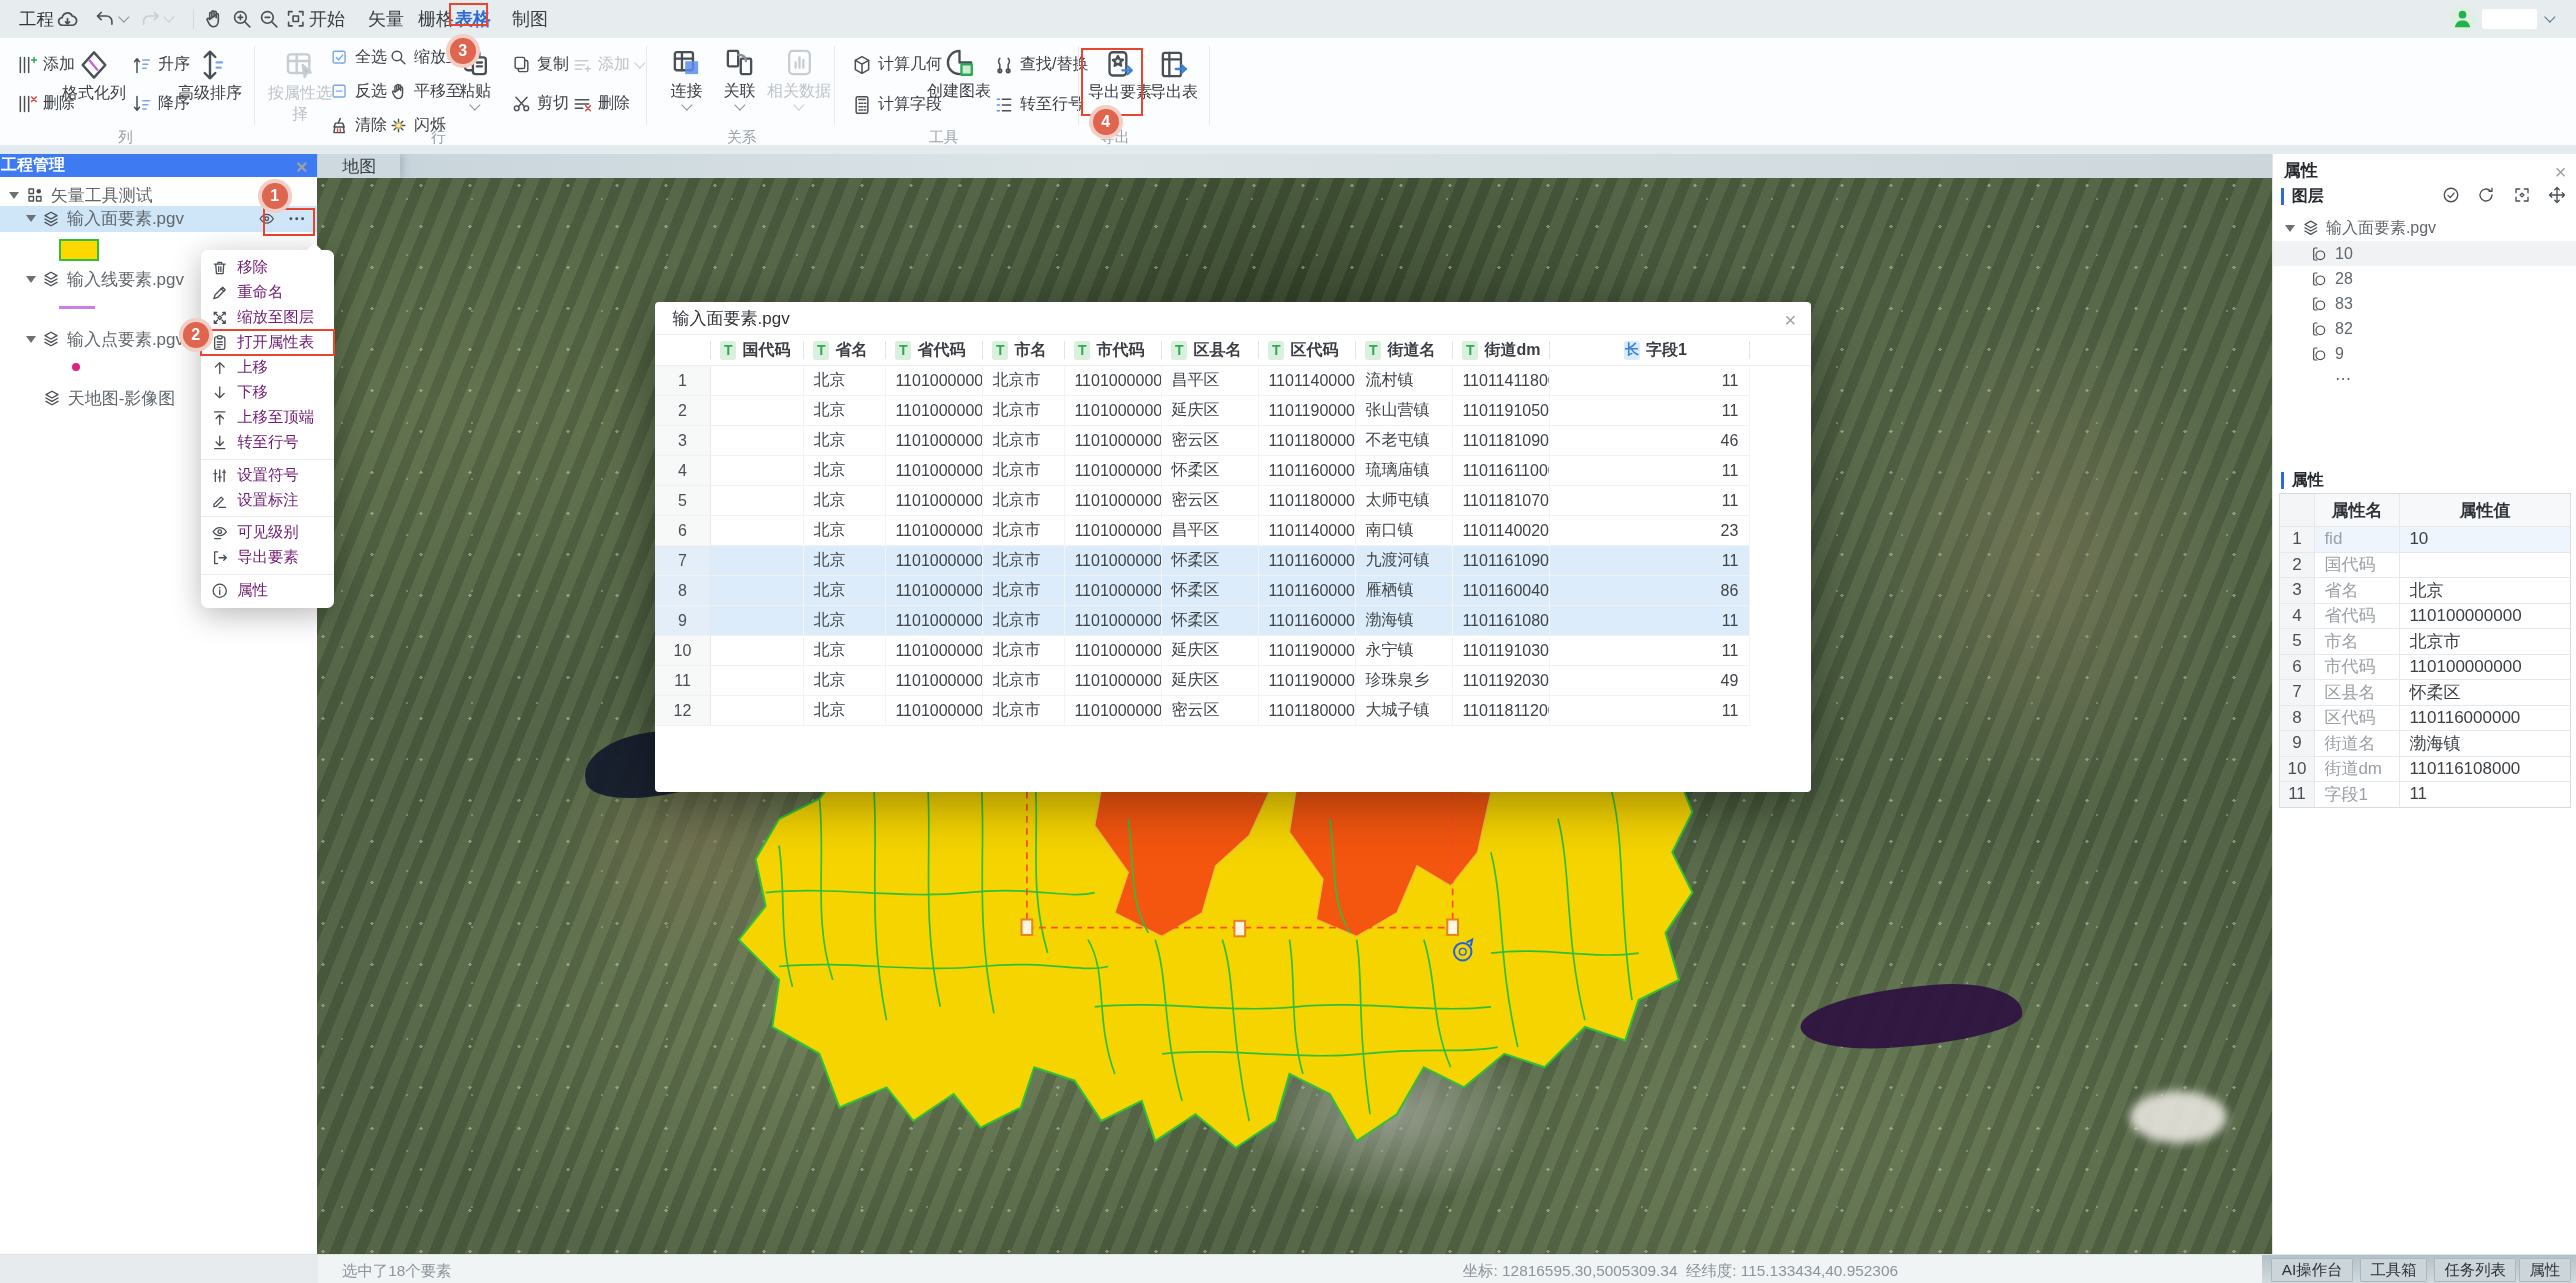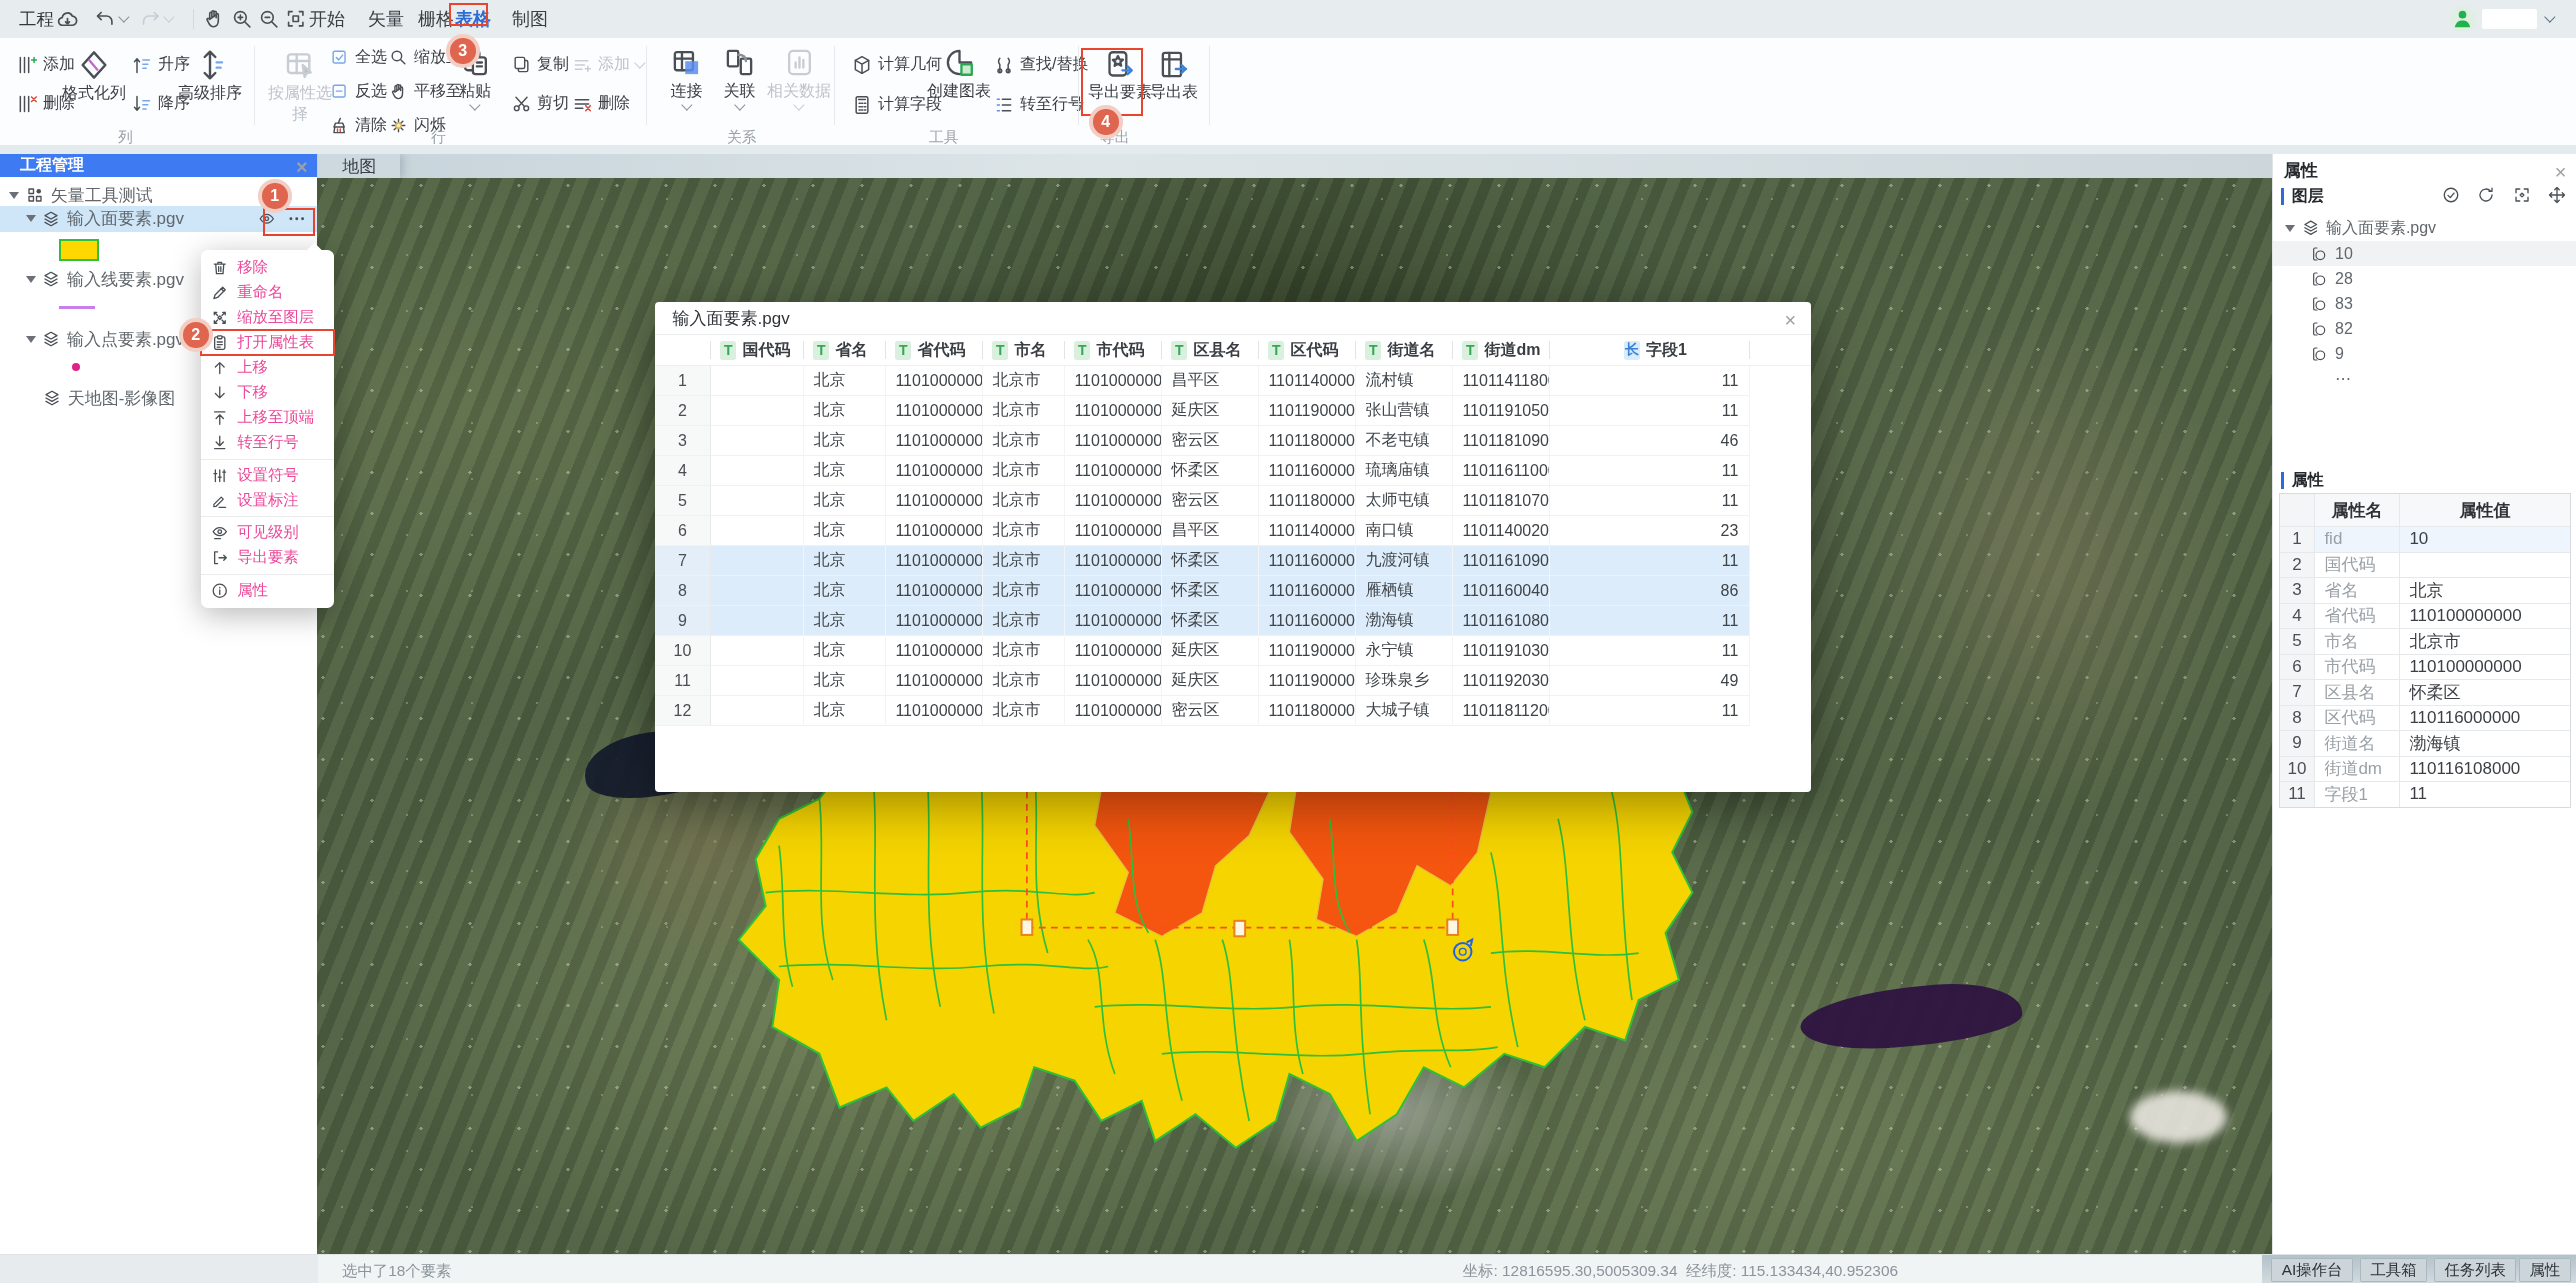--- a/index.html
+++ b/index.html
@@ -28,33 +28,33 @@
   #ribbon{left:0;top:38px;width:2576px;height:107px;background:#fcfdfe;border-bottom:0.7px solid #e2e7ea}
   #ribbongap{left:0;top:145px;width:2576px;height:9.4px;background:#e4ebee}
   .rb-sm{position:absolute;display:flex;align-items:center;gap:6px;font-size:16px;color:#3c4045}
   .rb-lg{position:absolute;display:flex;flex-direction:column;align-items:center;gap:2.7px;font-size:16px;color:#3c4045;text-align:center}
   .grp-label{position:absolute;font-size:14.8px;color:#9aa2a9}
   .grp-sep{position:absolute;top:8px;height:79px;width:0.7px;background:#e6eaec}
 
   
   #lpanel{left:0;top:154px;width:317px;height:1100px;background:#fff;border-right:0.7px solid #dfe4e7}
   #lp-head{position:absolute;left:0;top:0;width:317px;height:23px;background:#3e7bf2;color:#fff;
-           font-size:16px;display:flex;align-items:center;padding-left:20px;box-sizing:border-box;font-weight:bold}
+           font-size:16px;display:flex;align-items:center;padding-left:1px;box-sizing:border-box;font-weight:bold}
   .trow{position:absolute;display:flex;align-items:center;gap:6.7px;font-size:17px;color:#61676c;white-space:nowrap}
   .trow.sel{background:#cfe6f8}
   .caret{width:0;height:0;border-left:5.4px solid transparent;border-right:5.4px solid transparent;border-top:7.4px solid #6a7076}
   .swatch-poly{position:absolute;width:36px;height:17.5px;background:#ffd800;border:2px solid #2fbf3a}
   .swatch-line{position:absolute;width:36px;height:2.7px;background:#c97ef0}
   .swatch-pt{position:absolute;width:8px;height:8px;border-radius:50%;background:#e0218a}
 
   
   #ctxmenu{position:absolute;left:201px;top:250px;width:133px;background:#fff;border-radius:6.7px;
            box-shadow:0 6.7px 29.5px rgba(0,0,0,.28);padding:5.4px 0;z-index:30}
   #ctxmenu .notch{position:absolute;right:14.8px;top:-5.4px;width:10.7px;height:10.7px;background:#fff;transform:rotate(45deg)}
-  .mi{height:25px;display:flex;align-items:center;gap:8.7px;padding:0 10px;font-size:15.4px;color:#ec4899;white-space:nowrap}
+  .mi{height:25px;display:flex;align-items:center;gap:8.7px;padding:0 10px;font-size:15.4px;color:#701a75;white-space:nowrap}
   .mi svg{width:17.5px;height:17.5px;flex:0 0 auto}
   .mi.hl{outline:2px solid #e8442e;outline-offset:-1.3px;position:relative}
   .msep{height:0.7px;background:#e9ebed;margin:3.4px 0}
 
   
   #maparea{left:317px;top:154px;width:1955px;height:1100px;background:#cfd9de;overflow:hidden}
   #maptabs{position:absolute;left:0;top:0;width:100%;height:24px;background:linear-gradient(90deg,#c6d3da,#dde5e8 40%,#cdd7db)}
   #maptab{position:absolute;left:1.3px;top:0;height:24px;padding:0 24px;background:#cdd9df;display:flex;align-items:center;
           font-size:17px;color:#3a3f44;box-shadow:4px 0 6.7px rgba(120,135,145,.35)}
   #map{position:absolute;left:0;top:24px;width:1955px;height:1076px;background-color:#4d5f42;

